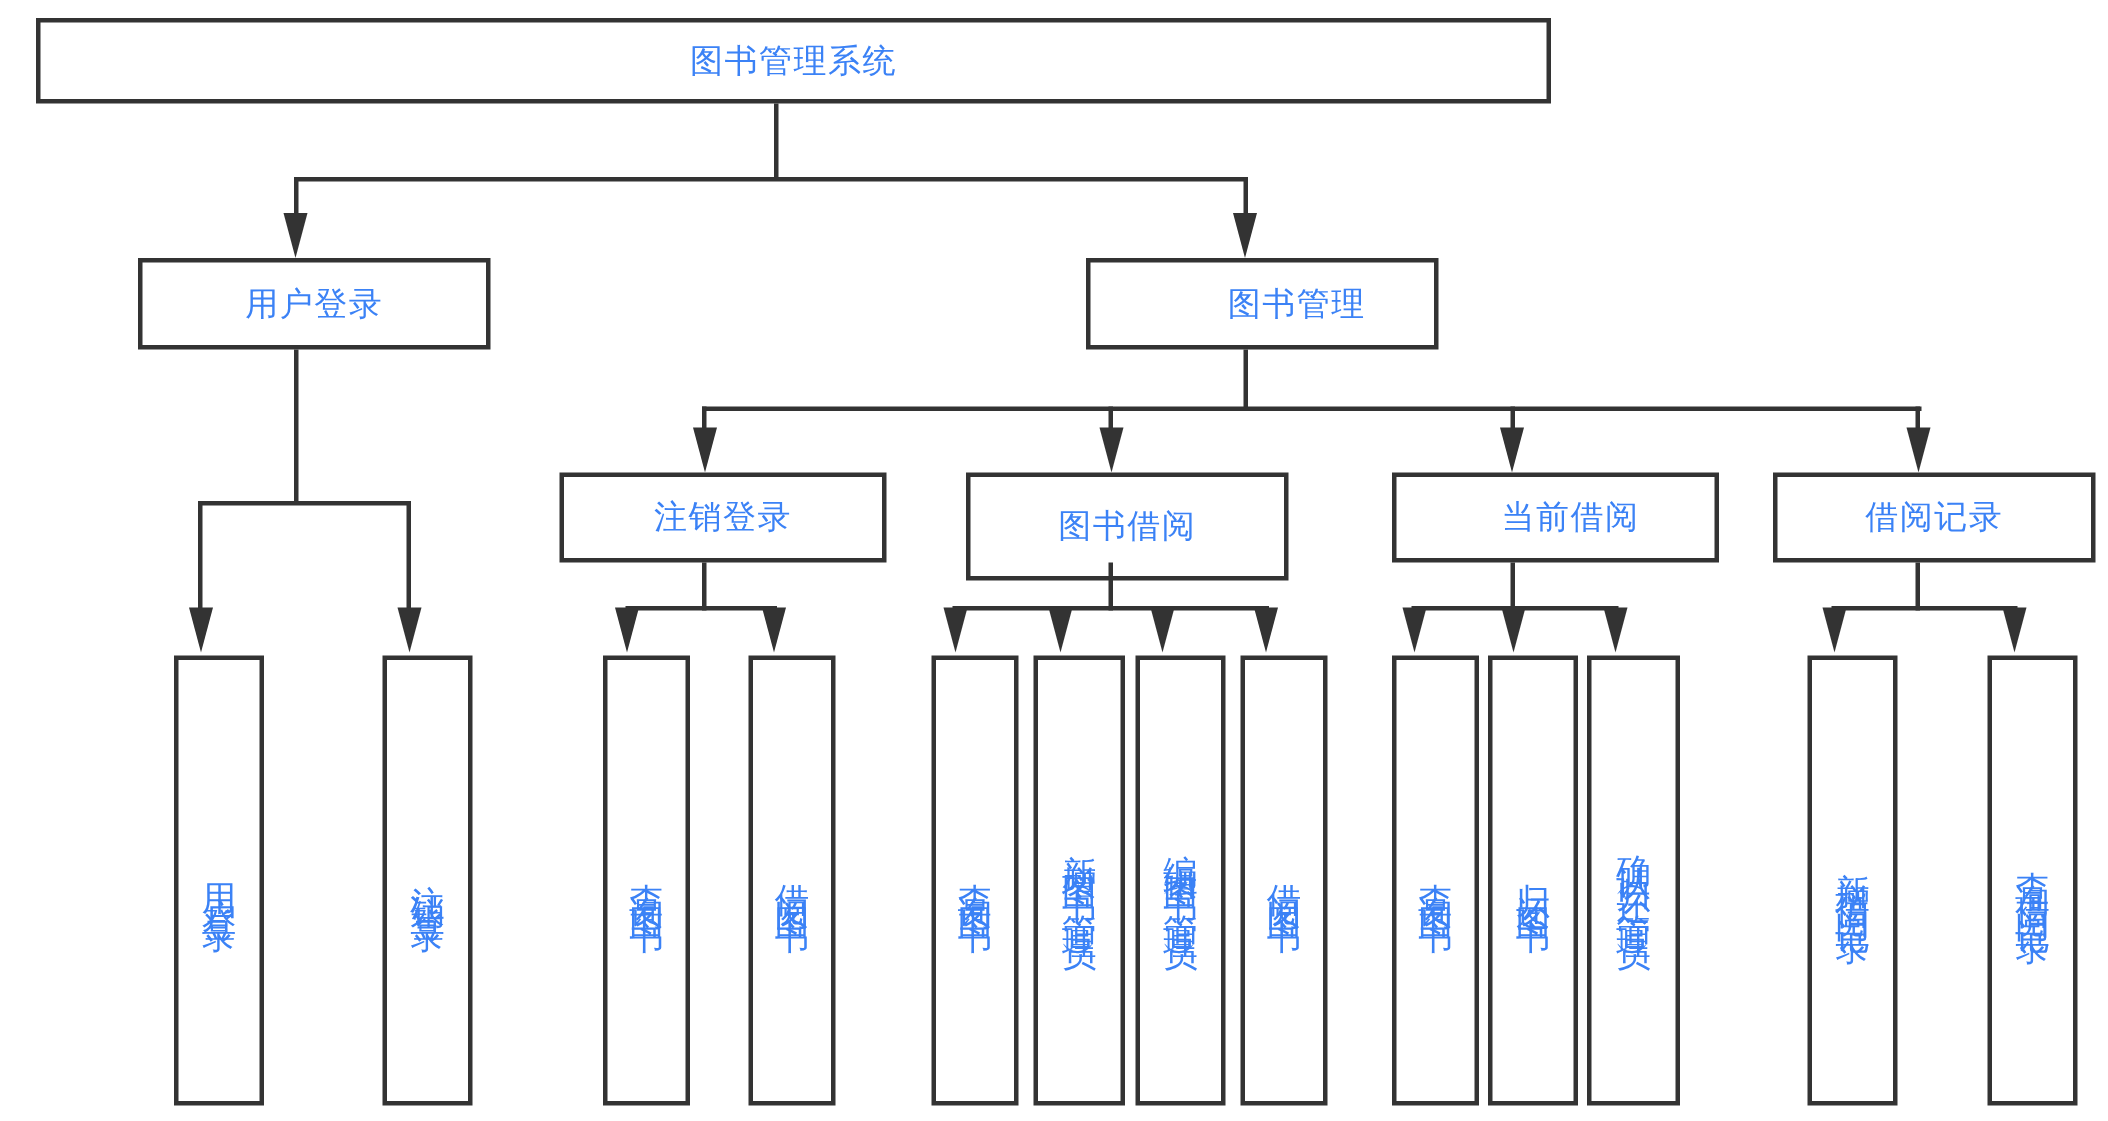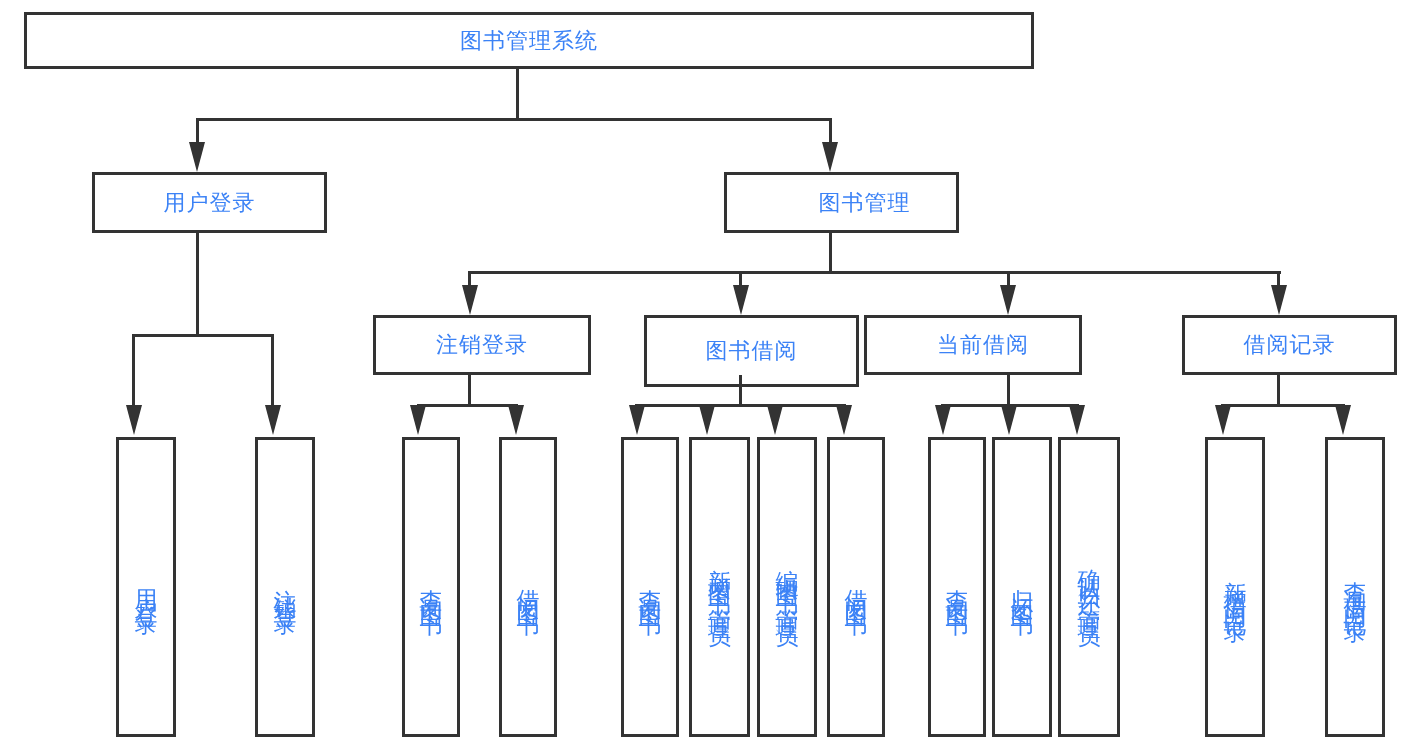--- a/index.html
+++ b/index.html
@@ -61,21 +61,21 @@
   <div class="arrow" style="left:462px;top:285px;"></div>
   <div class="vline" style="left:739px;top:271px;height:17px;"></div>
   <div class="arrow" style="left:733px;top:285px;"></div>
   <div class="vline" style="left:1007px;top:271px;height:17px;"></div>
   <div class="arrow" style="left:1000px;top:285px;"></div>
   <div class="vline" style="left:1277px;top:271px;height:17px;"></div>
   <div class="arrow" style="left:1271px;top:285px;"></div>
 
   <div class="box" style="left:361px;top:315px;width:218px;height:60px;">注销登录</div>
   <div class="box" style="left:632px;top:315px;width:215px;height:72px;">图书借阅</div>
-  <div class="box" style="left:852px;top:315px;width:218px;height:60px;padding-left:20px;">当前借阅</div>
+  <div class="box" style="left:916px;top:315px;width:218px;height:60px;padding-left:20px;">当前借阅</div>
   <div class="box" style="left:1170px;top:315px;width:215px;height:60px;">借阅记录</div>
 
   <div class="vline" style="left:468px;top:375px;height:32px;"></div>
   <div class="hline" style="left:417px;top:404px;width:101px;"></div>
   <div class="arrow" style="left:410px;top:405px;"></div>
   <div class="arrow" style="left:508px;top:405px;"></div>
 
   <div class="vline" style="left:739px;top:375px;height:32px;"></div>
   <div class="hline" style="left:635px;top:404px;width:211px;"></div>
   <div class="arrow" style="left:629px;top:405px;"></div>

